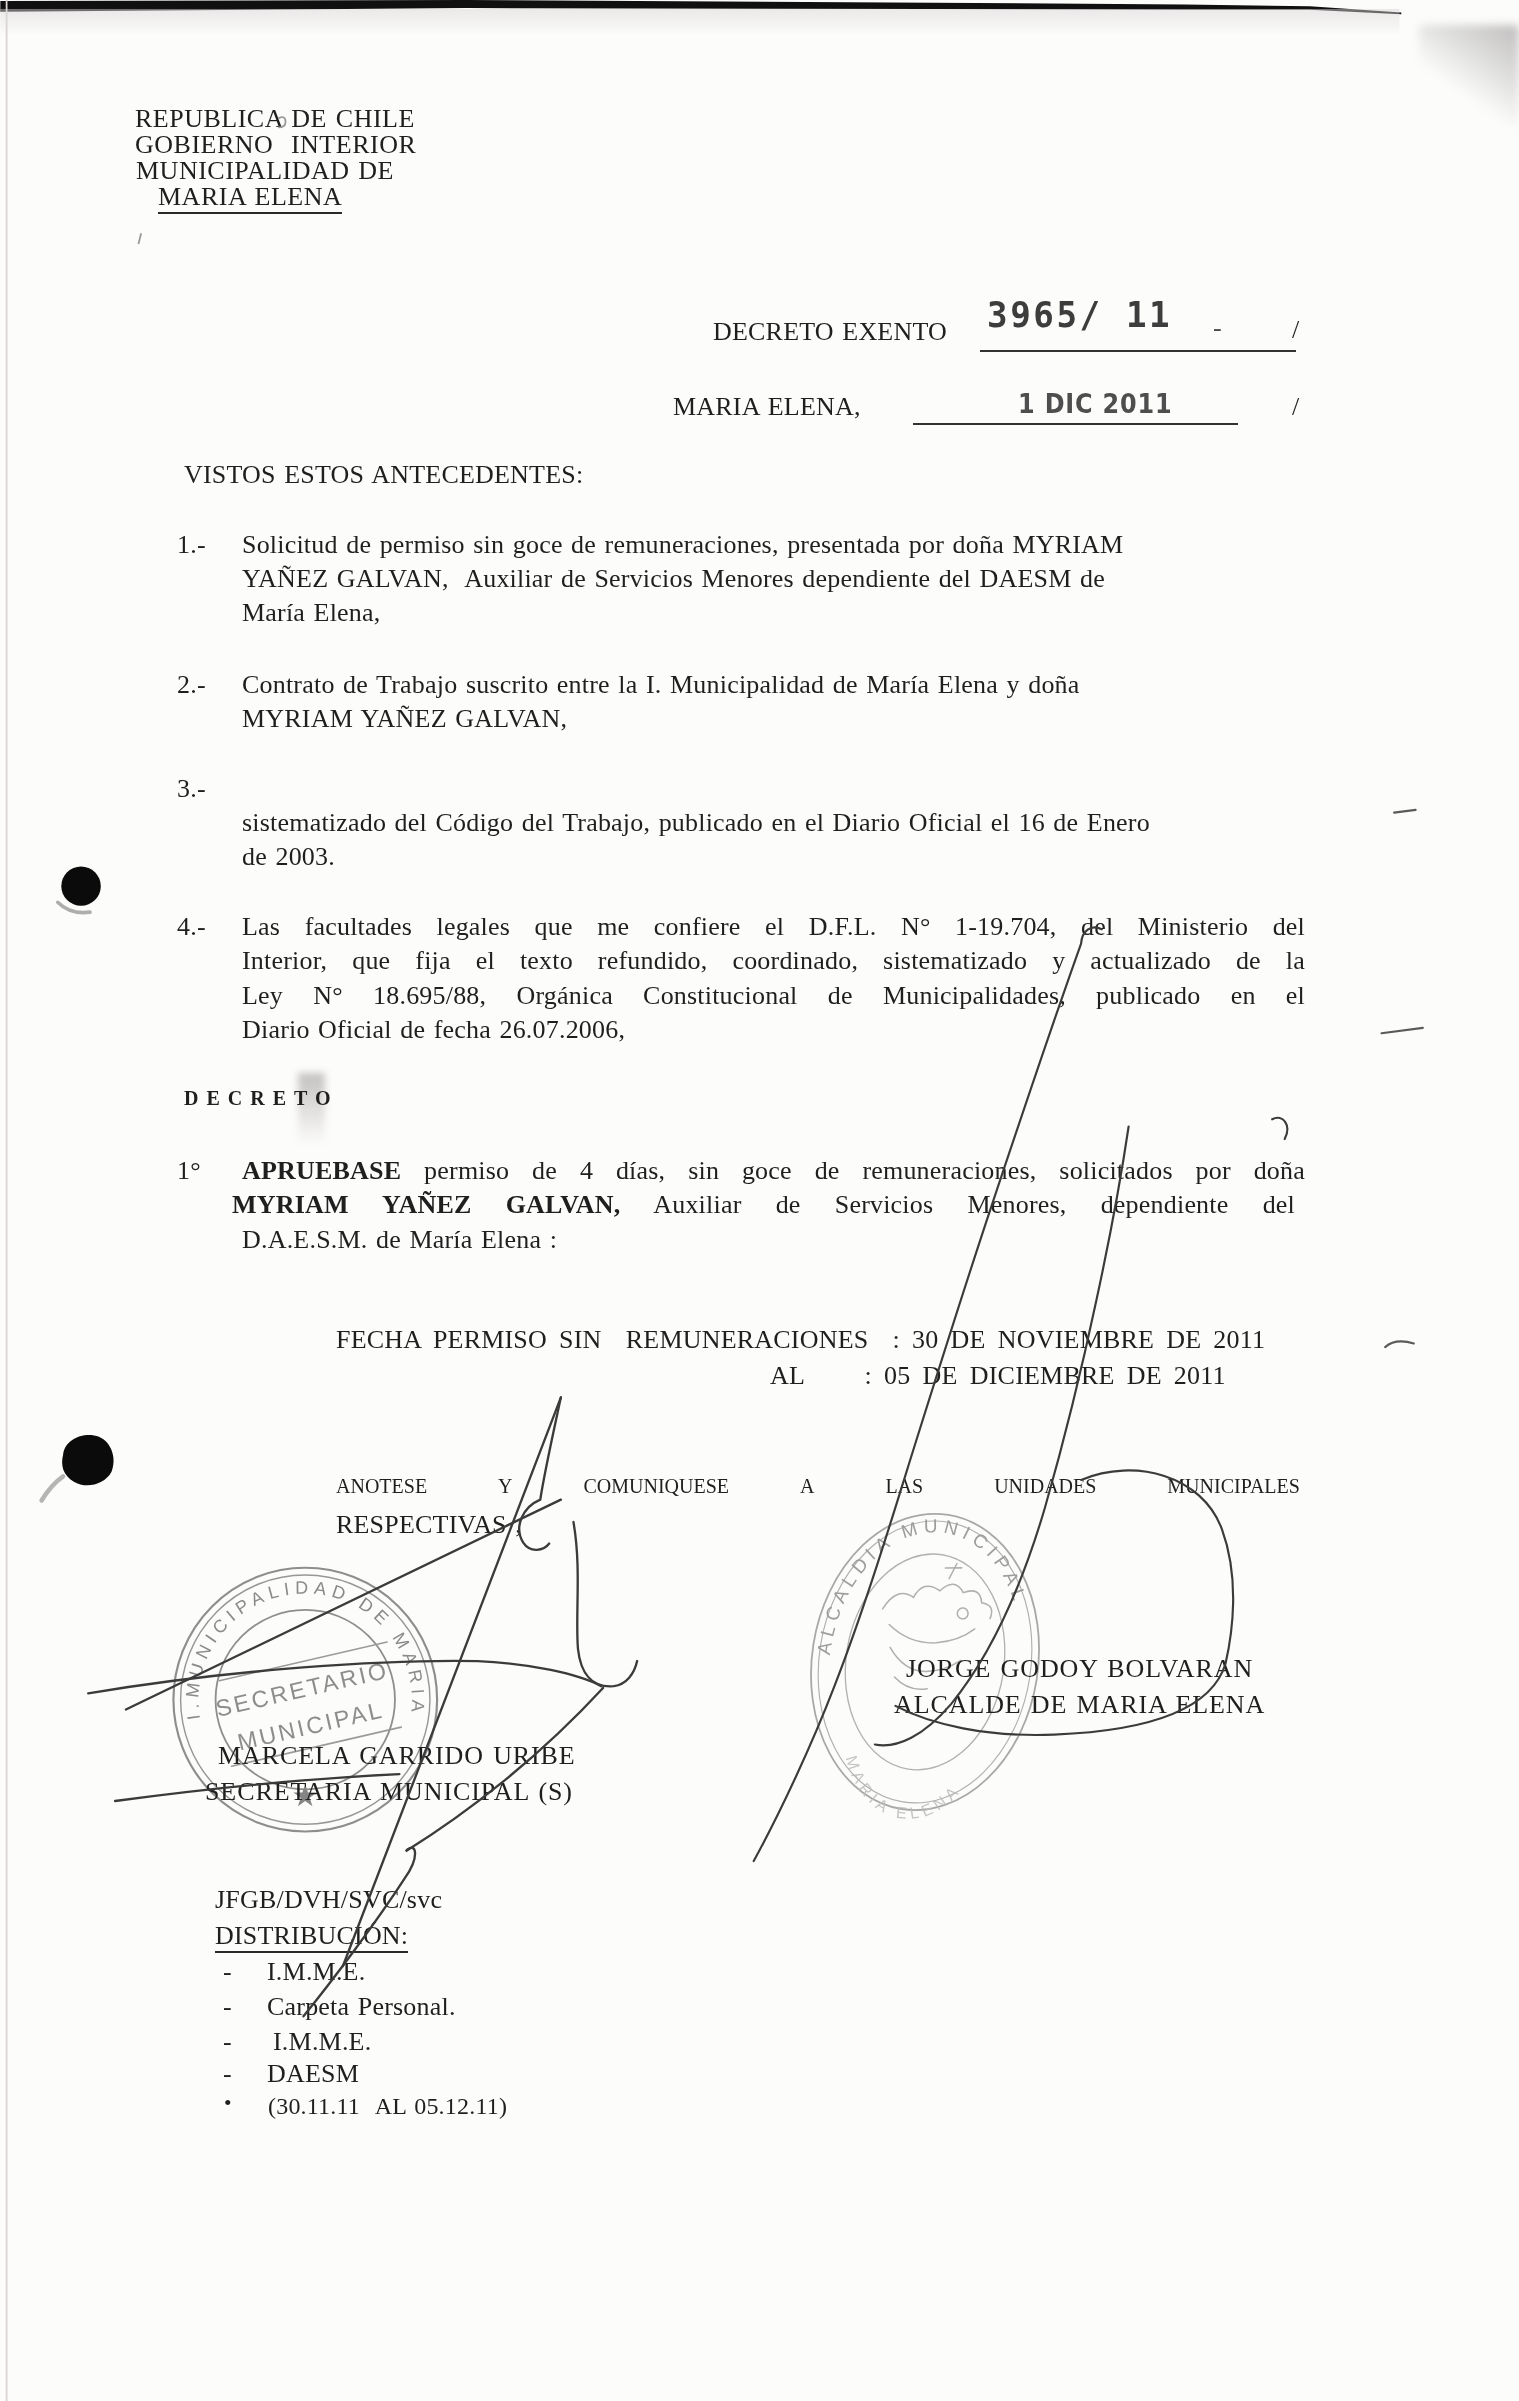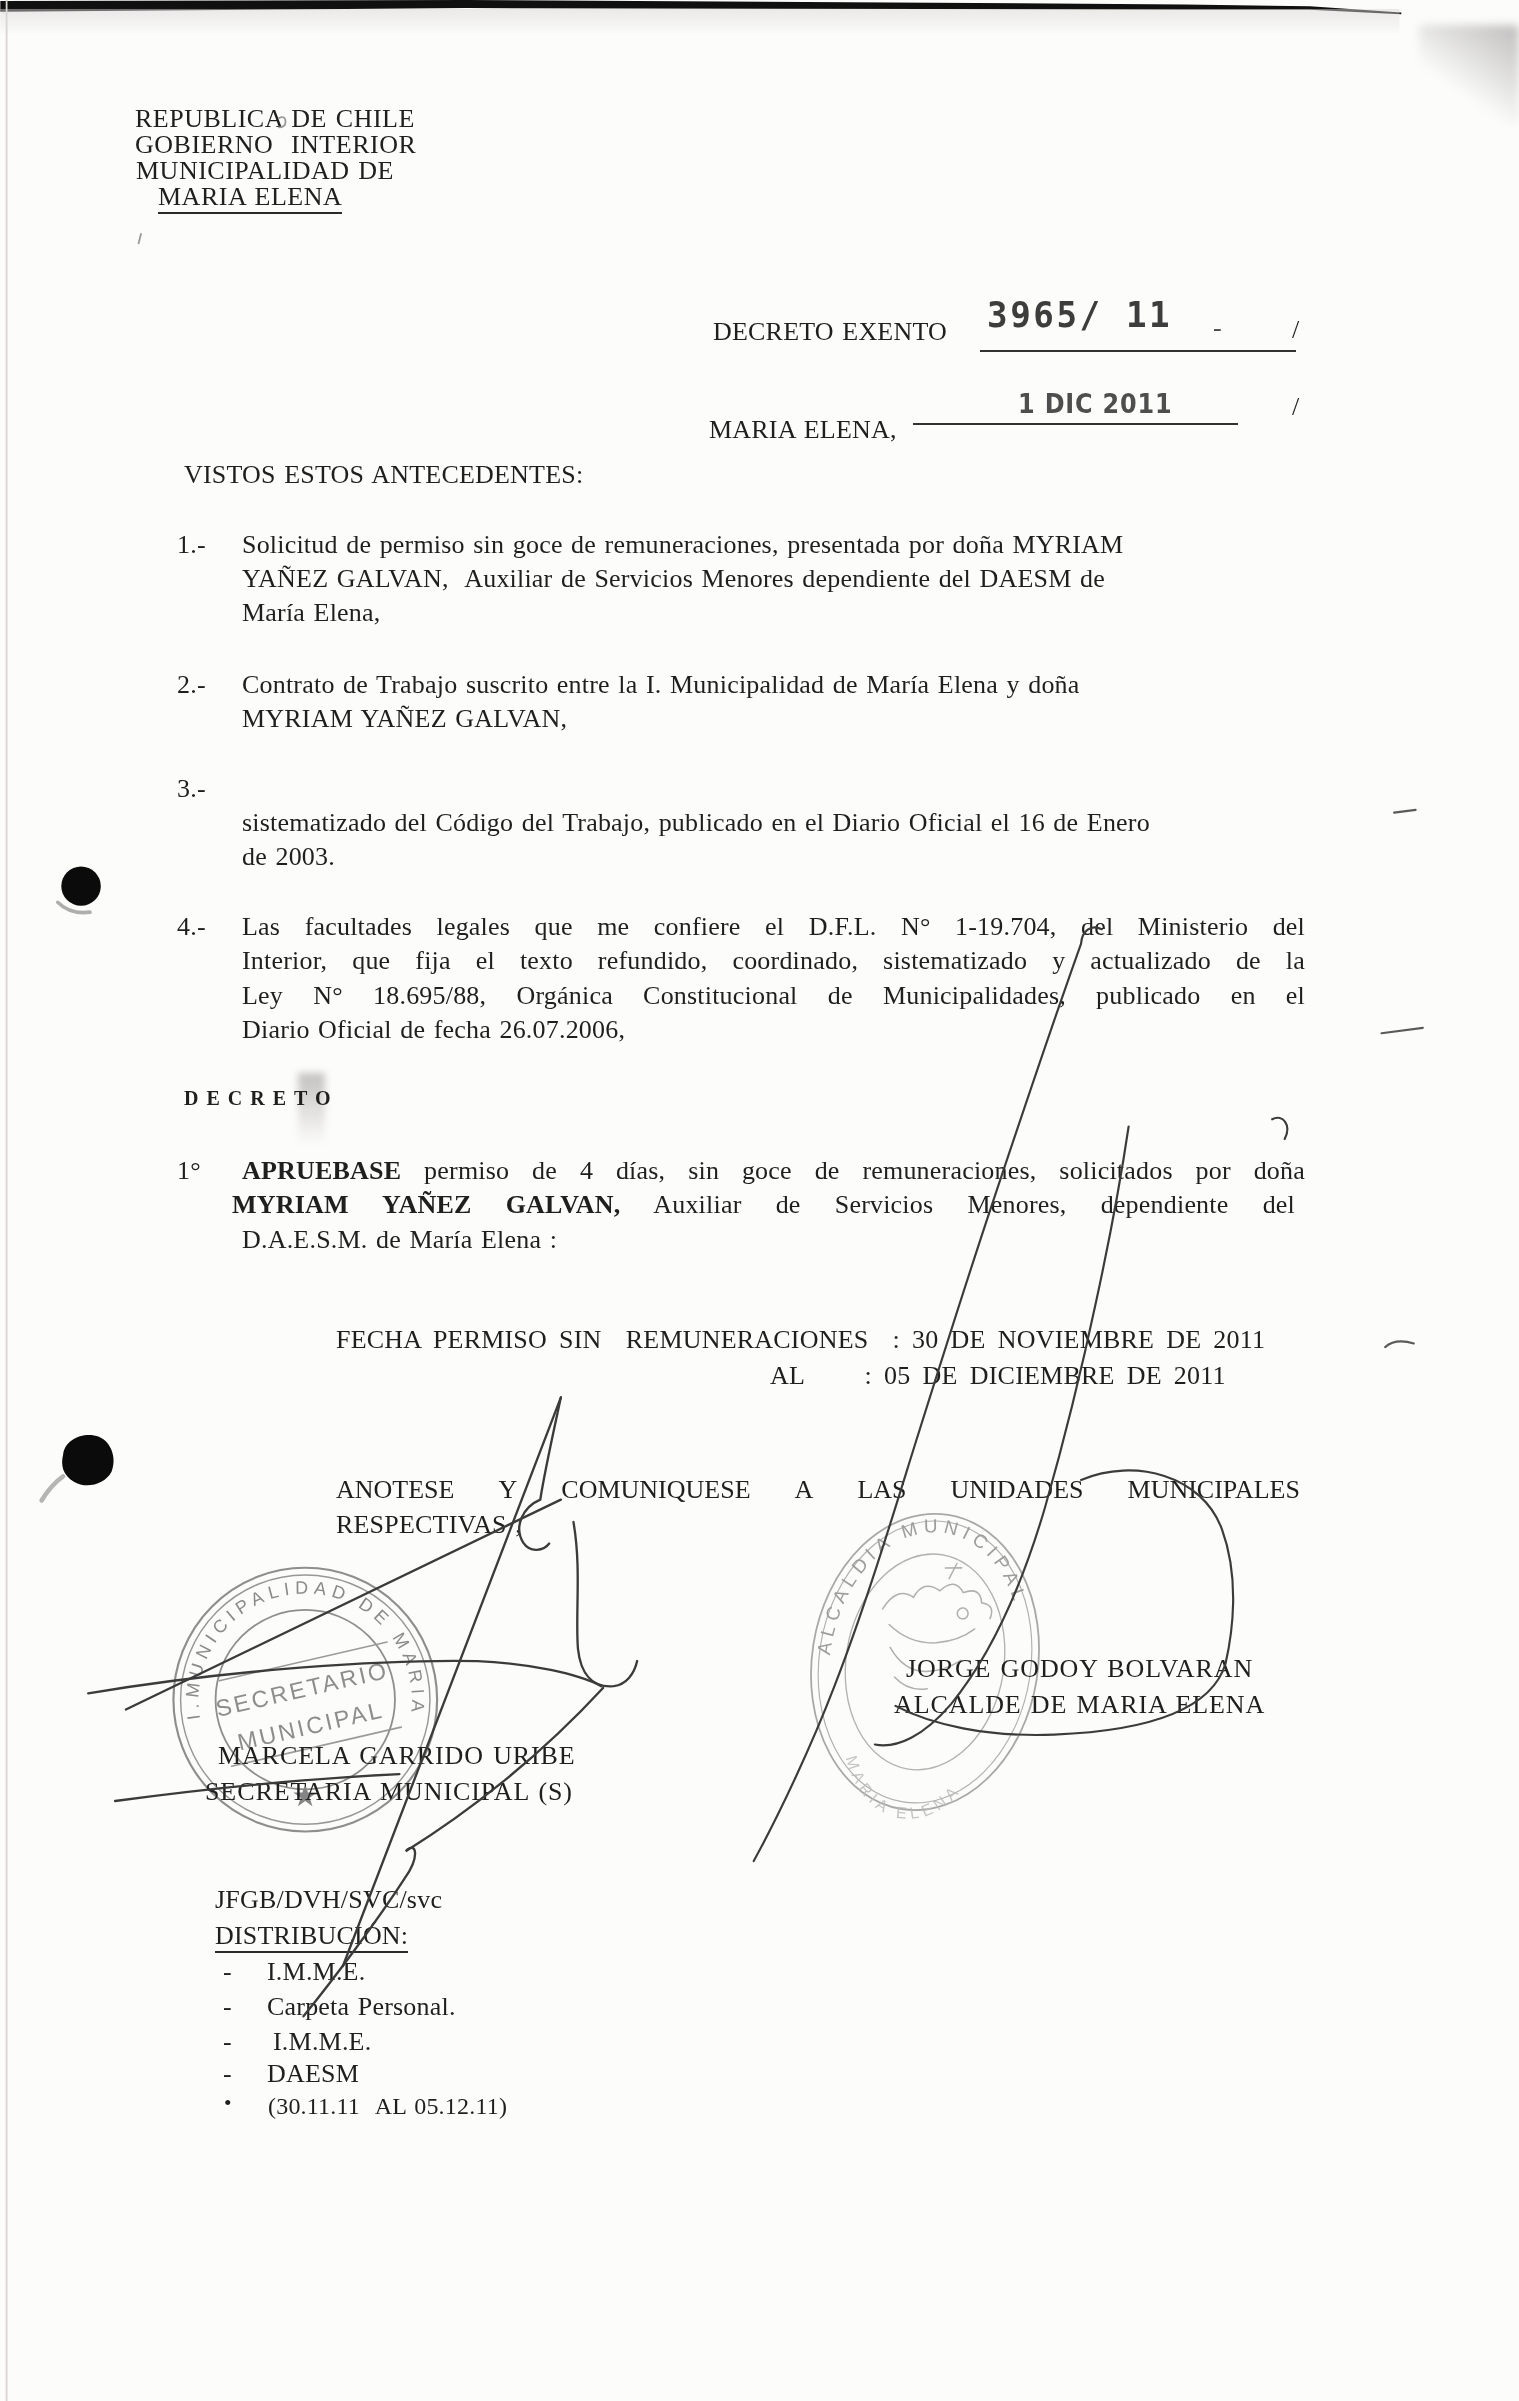--- a/index.html
+++ b/index.html
@@ -81,21 +81,21 @@
     <div class="ln hdr" style="left:135px;top:129px;">GOBIERNO  INTERIOR</div>
     <div class="ln hdr" style="left:136px;top:155px;">MUNICIPALIDAD DE</div>
     <div class="ln hdr" style="left:158px;top:181px;"><span class="uline">MARIA ELENA</span></div>
 
     <div class="ln" style="left:713px;top:316px;">DECRETO EXENTO</div>
     <div class="ul" style="left:980px;top:350px;width:316px;"></div>
     <div class="stampnum" style="left:987px;top:294px;">3965/ 11</div>
     <div class="ln" style="left:1213px;top:312px;color:#4a4a4a;">-</div>
     <div class="ln" style="left:1292px;top:314px;">/</div>
 
-    <div class="ln" style="left:709px;top:391px;margin-top:23px;">MARIA ELENA,</div>
+    <div class="ln" style="left:673px;top:391px;">MARIA ELENA,</div>
     <div class="ul" style="left:913px;top:423px;width:325px;"></div>
     <div class="stampdate" style="left:1018px;top:389px;">1 DIC 2011</div>
     <div class="ln" style="left:1292px;top:391px;">/</div>
 
     <div class="ln" style="left:184px;top:459px;">VISTOS ESTOS ANTECEDENTES:</div>
 
     <div class="ln" style="left:177px;top:529px;">1.-</div>
     <div class="ln" style="left:242px;top:529px;">Solicitud de permiso sin goce de remuneraciones, presentada por doña MYRIAM</div>
     <div class="ln" style="left:242px;top:563px;">YAÑEZ GALVAN,  Auxiliar de Servicios Menores dependiente del DAESM de</div>
     <div class="ln" style="left:242px;top:597px;">María Elena,</div>
@@ -117,21 +117,21 @@
     <div class="ln dttl" style="left:184px;top:1082px;">DECRETO</div>
 
     <div class="ln" style="left:177px;top:1155px;">1°</div>
     <div class="ln jl" style="left:242px;top:1155px;width:1063px;"><span class="b">APRUEBASE</span><span> permiso de 4 días, sin goce de remuneraciones, solicitados por doña</span></div>
     <div class="ln jl" style="left:232px;top:1189px;width:1063px;"><span class="b">MYRIAM YAÑEZ GALVAN,</span><span>  Auxiliar de Servicios Menores, dependiente del</span></div>
     <div class="ln" style="left:242px;top:1224px;">D.A.E.S.M. de María Elena :</div>
 
     <div class="ln" style="left:336px;top:1324px;word-spacing:5.4px;">FECHA PERMISO SIN  REMUNERACIONES  : 30 DE NOVIEMBRE DE 2011</div>
     <div class="ln" style="left:770px;top:1360px;word-spacing:5.4px;">AL     : 05 DE DICIEMBRE DE 2011</div>
 
-    <div style="position:absolute;left:336px;top:1475px;width:964px;display:flex;justify-content:space-between;font-size:26px;">
+    <div style="position:absolute;left:336px;top:1475px;width:964px;display:flex;justify-content:space-between;font-size:20px;">
       <span>ANOTESE</span>
       <span>Y</span>
       <span>COMUNIQUESE</span>
       <span>A</span>
       <span>LAS</span>
       <span>UNIDADES</span>
       <span>MUNICIPALES</span>
     </div>
     <div class="ln" style="left:336px;top:1509px;">RESPECTIVAS ,</div>
 

